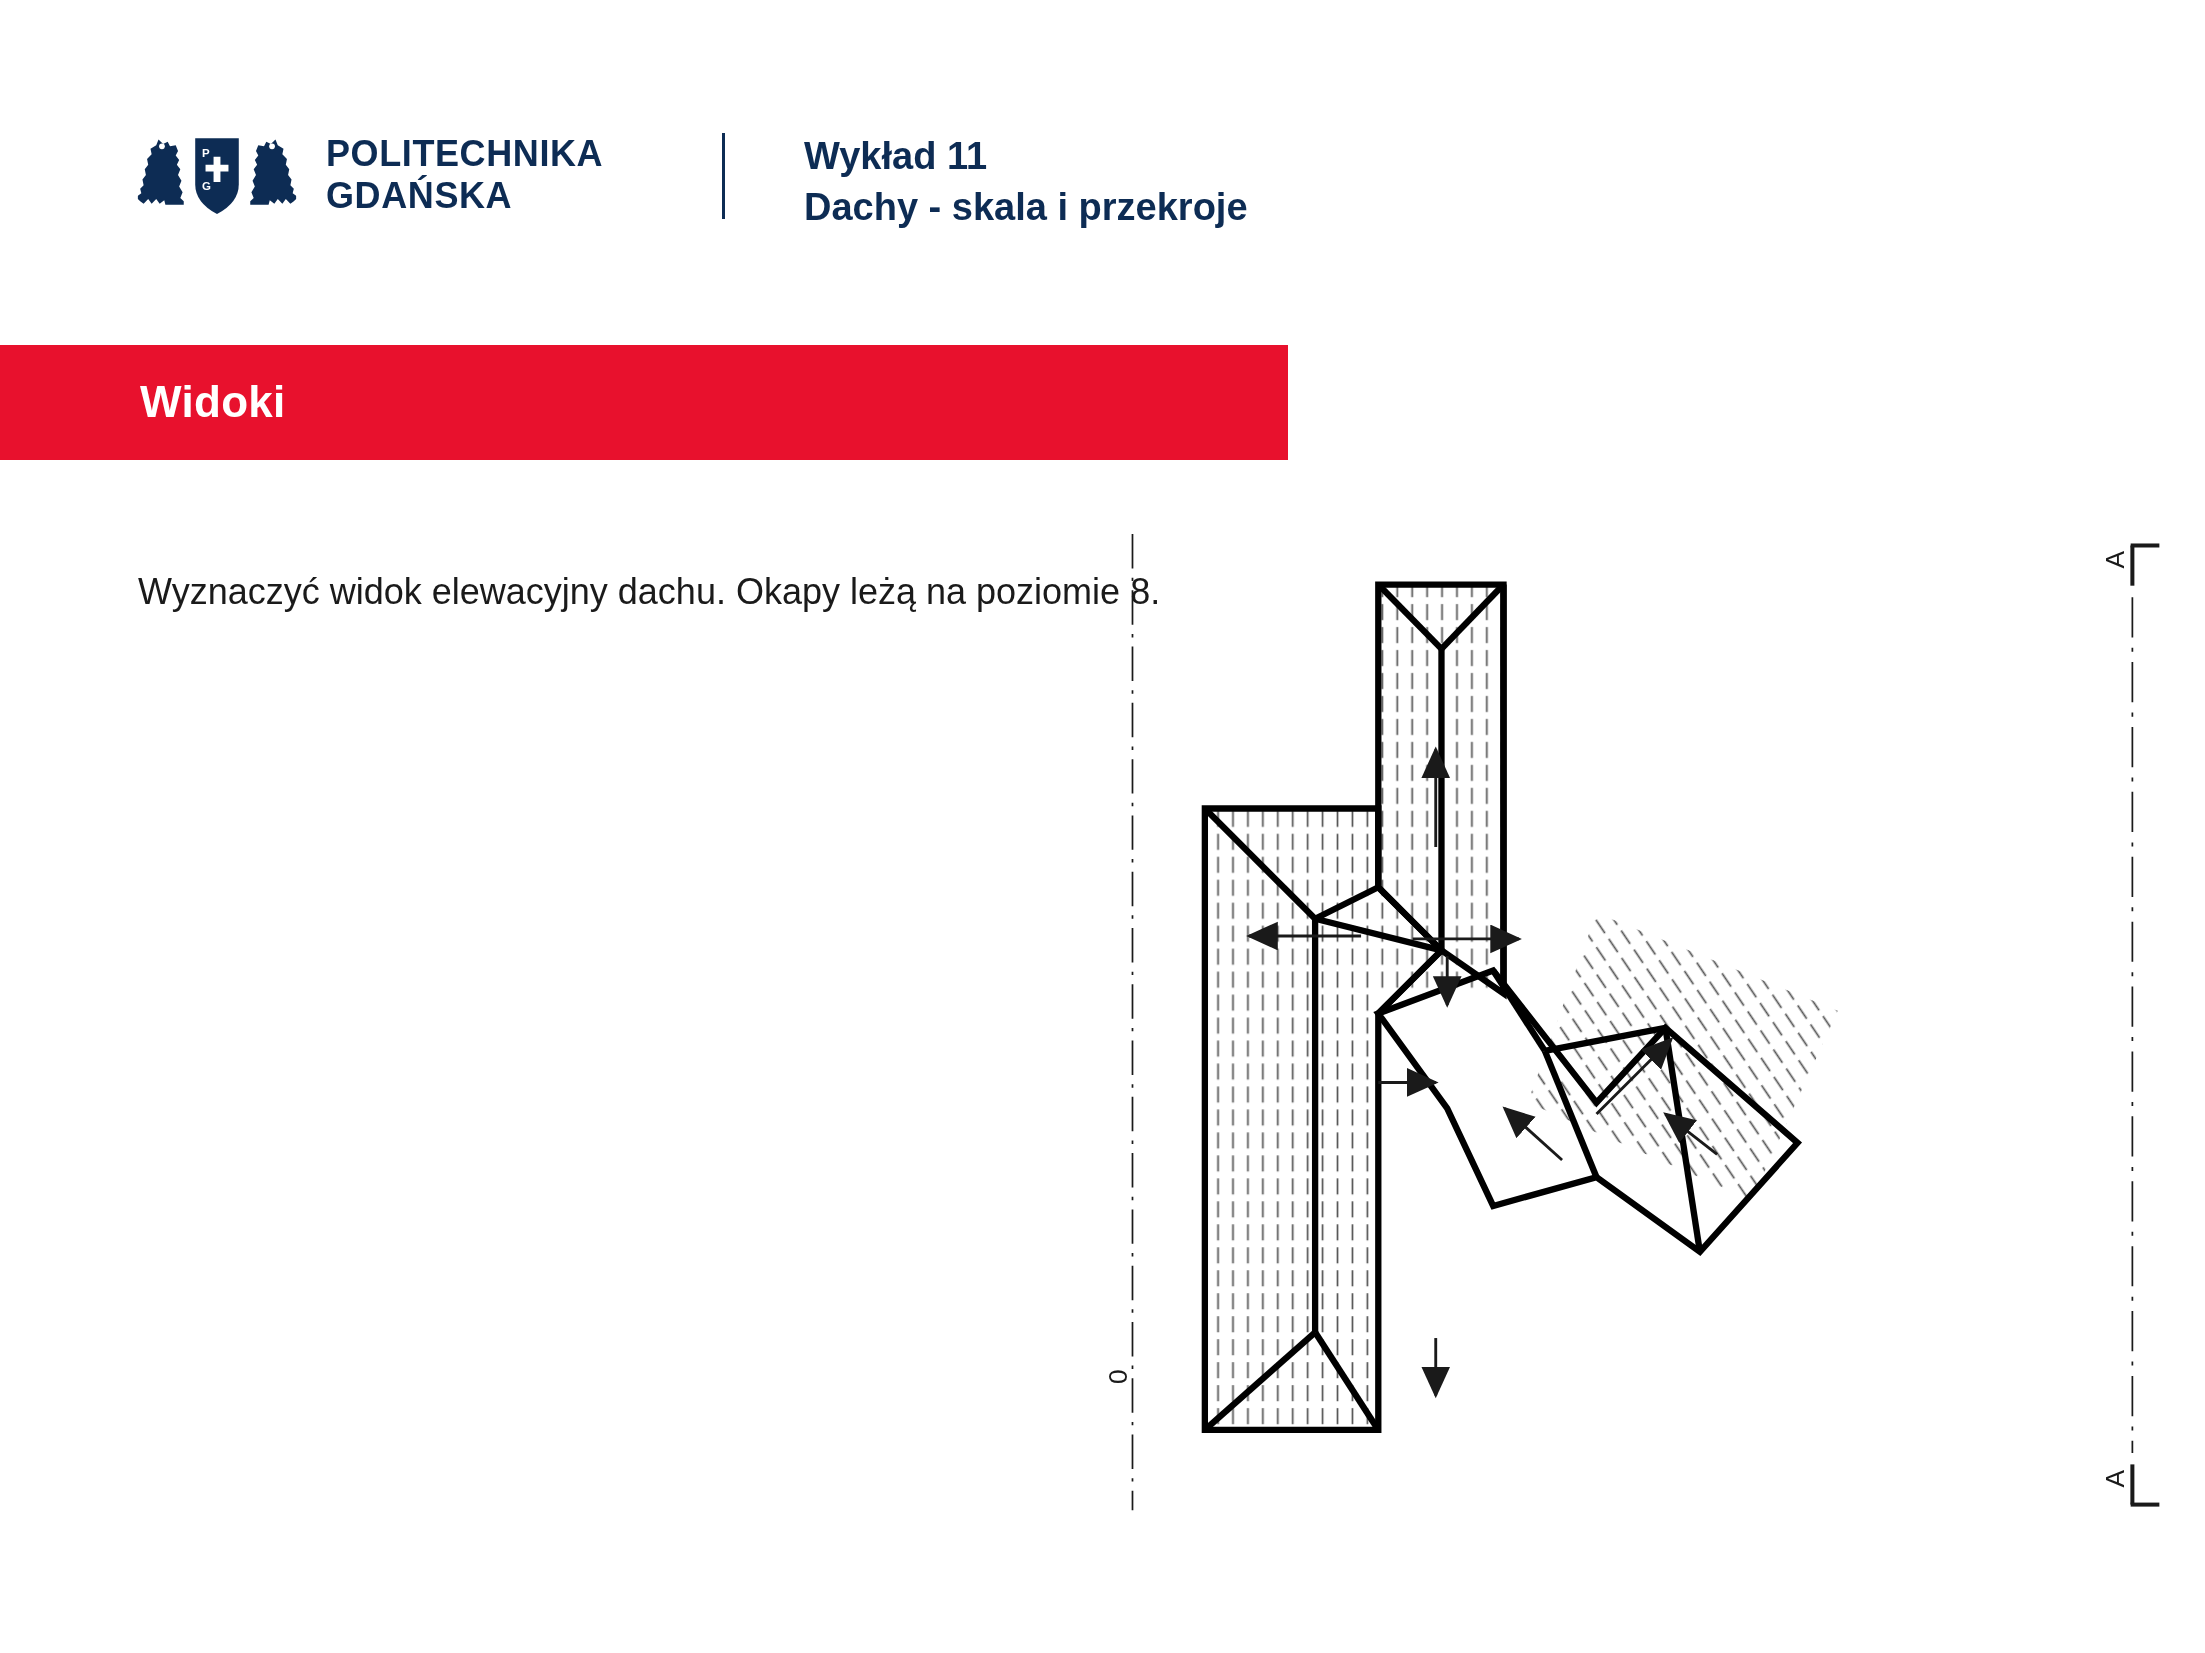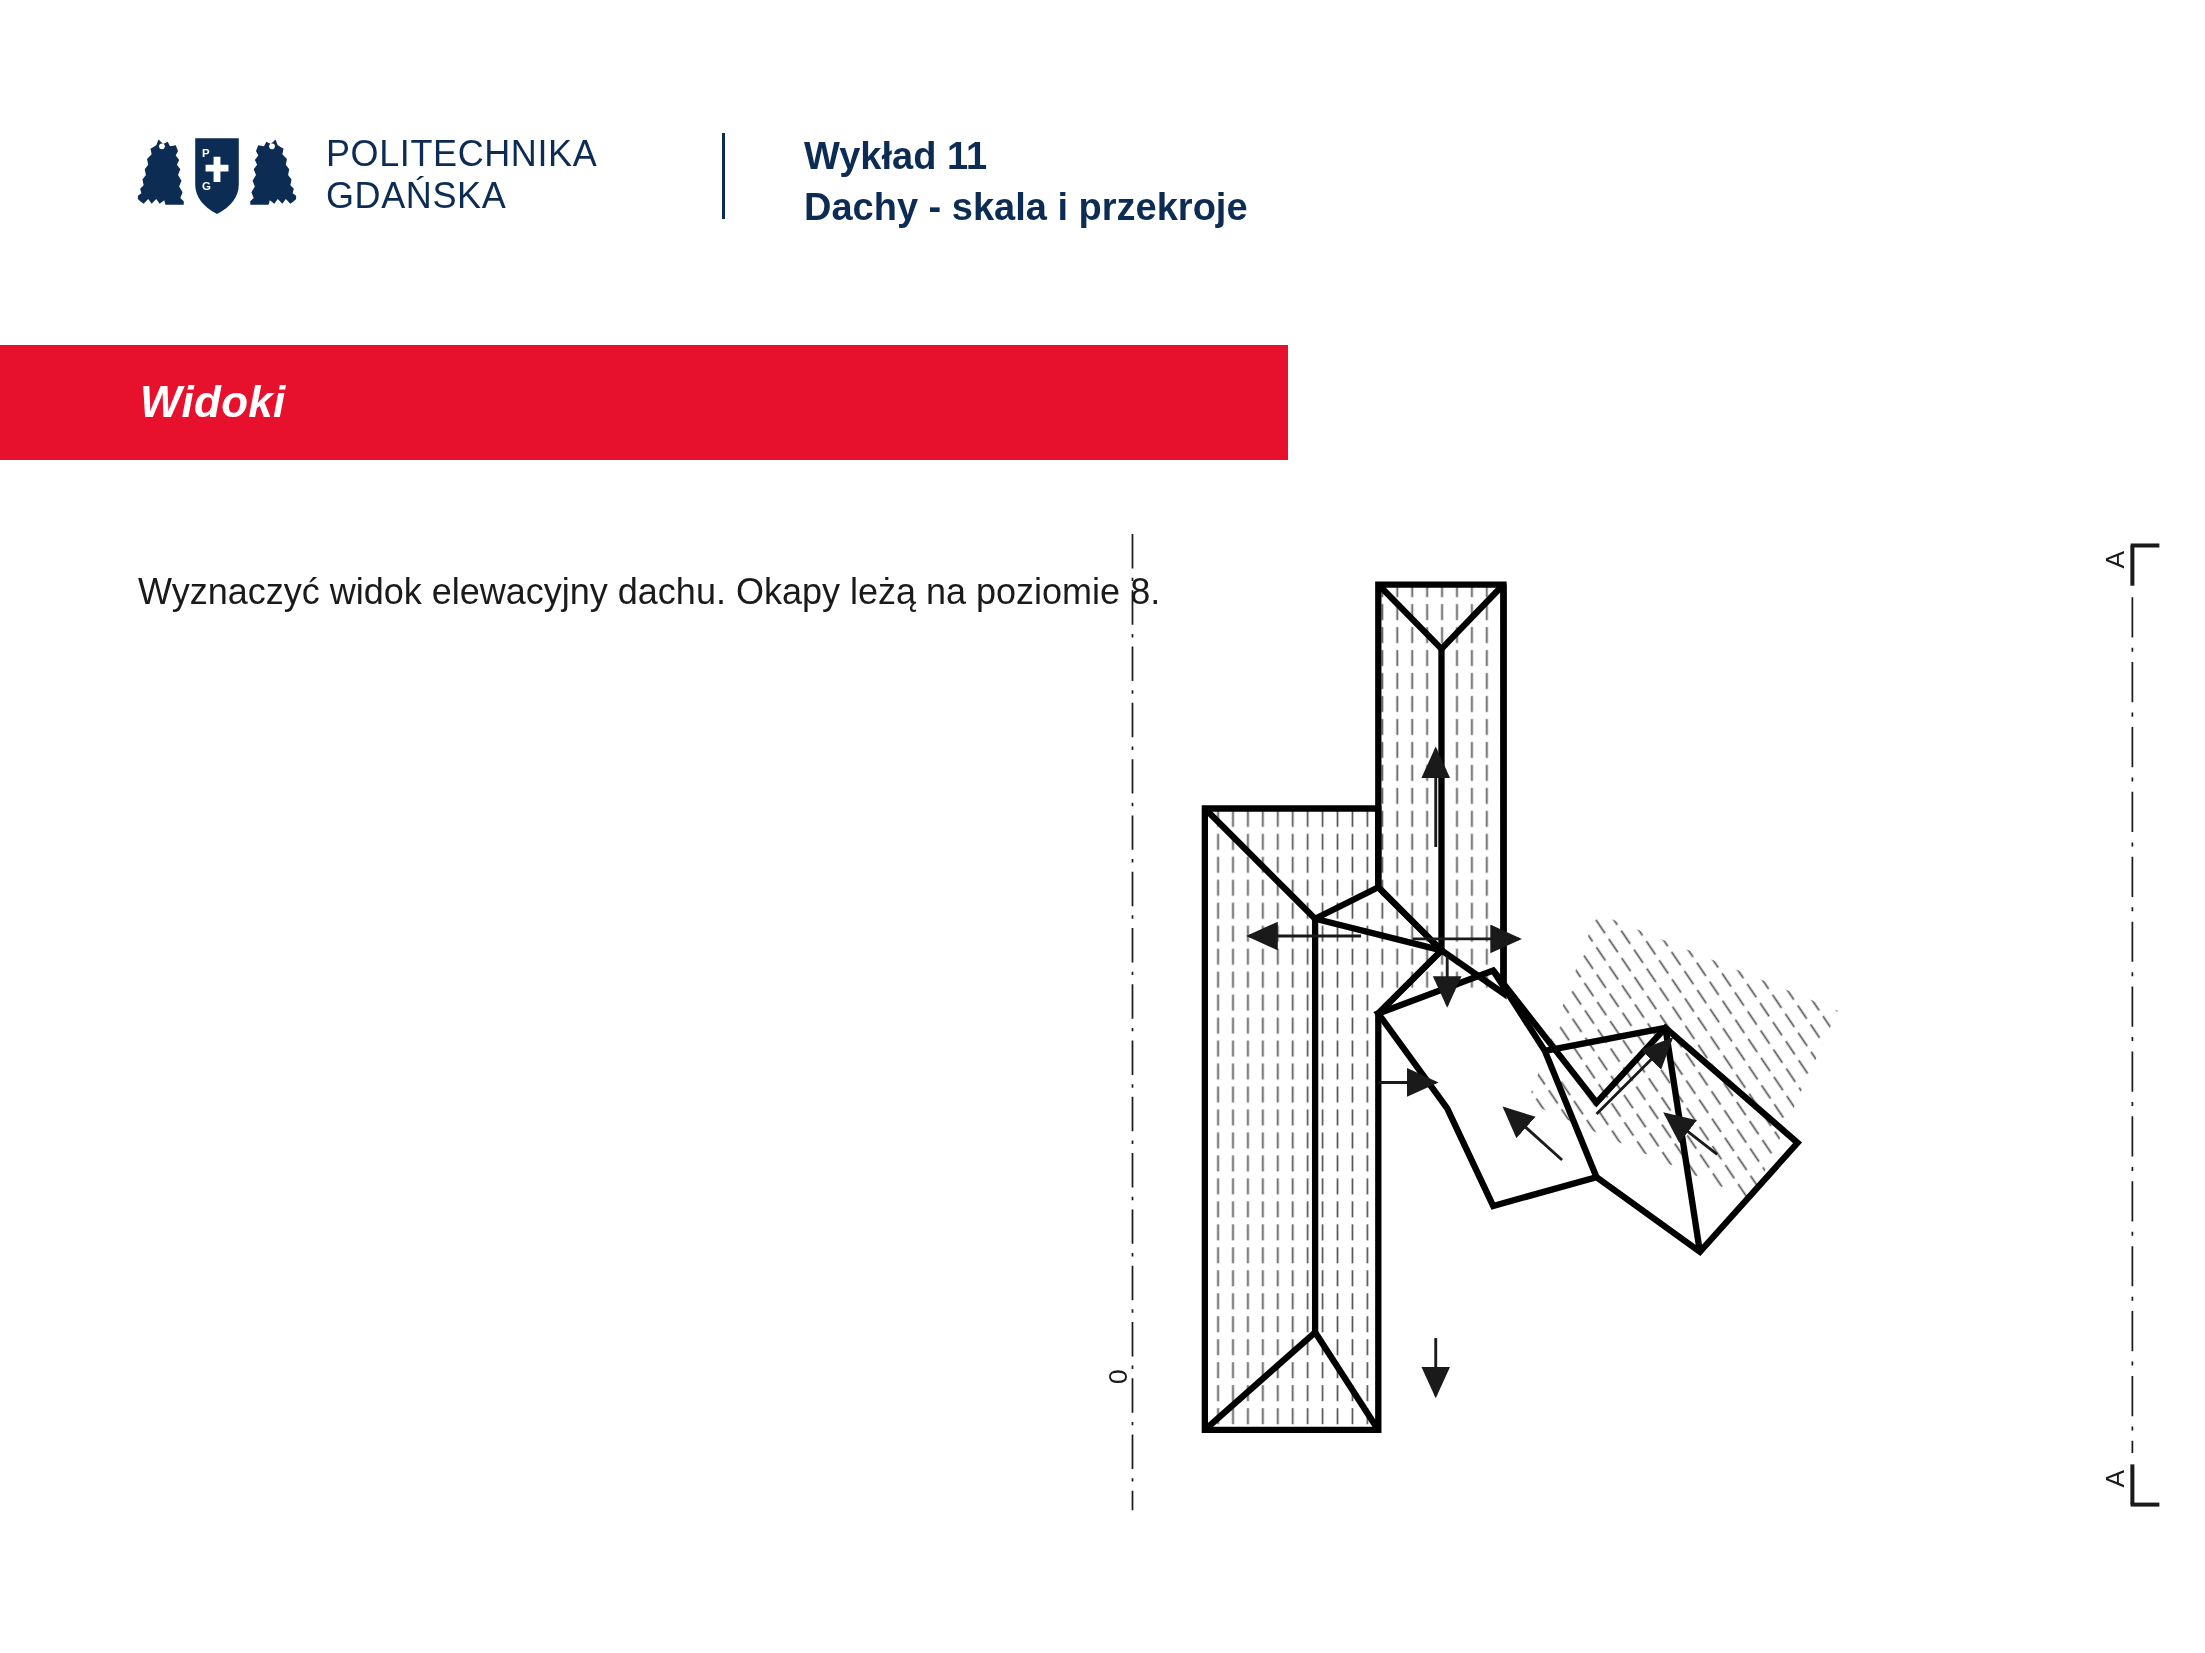--- a/index.html
+++ b/index.html
@@ -32,21 +32,21 @@
   }
   #crest {
     width: 172px;
     height: 92px;
     position: relative;
   }
   #university-name {
     margin-left: 23px;
     color: #0d2c54;
     font-size: 36px;
-    font-weight: normal;
+    font-weight: bold;
     line-height: 1.18;
     letter-spacing: 0.6px;
   }
   #university-name div {
     white-space: nowrap;
   }
   #header-divider {
     position: absolute;
     left: 722px;
     top: 133px;
@@ -65,21 +65,20 @@
   }
 
   
   #section-banner {
     position: absolute;
     left: 0;
     top: 345px;
     width: 1288px;
     height: 115px;
     background: #e8112d;
-    font-style: italic;
   }
   #section-banner-label {
     position: absolute;
     left: 140px;
     top: 32px;
     color: #ffffff;
     font-size: 44px;
     font-weight: bold;
     letter-spacing: 0.3px;
   }

